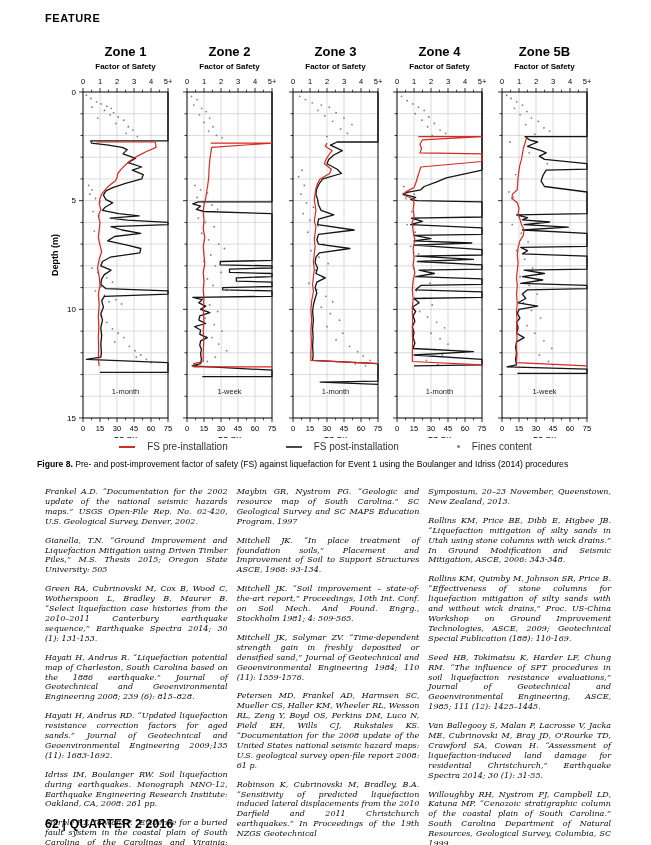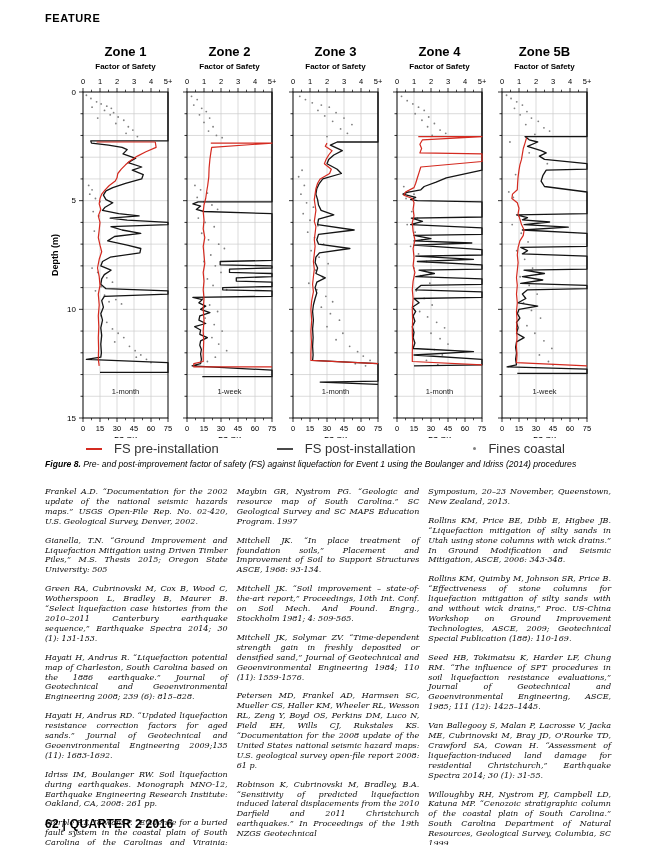--- a/index.html
+++ b/index.html
@@ -3,25 +3,25 @@
 <meta charset="utf-8">
 <style>
   html,body{margin:0;padding:0;background:#e8e8e8;}
   .page{position:relative;width:651px;height:845px;background:#ffffff;overflow:hidden;
         font-family:"Liberation Sans",sans-serif;color:#111;}
   .feature-head{position:absolute;left:45px;top:12px;font-size:11px;font-weight:bold;
         letter-spacing:.6px;color:#000;}
   #fig-svg{position:absolute;left:0;top:38px;}
   .legend-row{position:absolute;left:0;top:441px;width:651px;display:flex;
         justify-content:center;gap:58px;align-items:center;}
-  .legend-item{display:flex;align-items:center;gap:12px;font-size:13px;color:#333;}
+  .legend-item{display:flex;align-items:center;gap:12px;font-size:10px;color:#333;}
   .legend-swatch{display:inline-block;width:16px;height:2px;}
   .legend-dot{display:inline-block;width:3px;height:3px;border-radius:50%;}
-  .caption{position:absolute;left:45px;top:459px;width:566px;font-size:8.6px;
-        line-height:1.25;color:#000;font-style:italic;}
+  .caption{position:absolute;left:37px;top:459px;width:566px;font-size:8.6px;
+        line-height:1.25;color:#000;}
   .caption b{font-weight:bold;}
   .refs{position:absolute;left:45px;top:487px;width:566px;display:flex;gap:9px;}
   .ref-col{flex:1;font-family:"DejaVu Serif","Liberation Serif",serif;font-style:italic;
         font-size:8px;line-height:1.24;text-align:justify;color:#0a0a0a;}
   .ref-col p{margin:0 0 9px 0;}
   .page-footer{position:absolute;left:45px;top:817px;font-size:12px;font-weight:bold;
         letter-spacing:.3px;color:#000;}
 </style>
 </head>
 <body>
@@ -658,21 +658,21 @@
       <div class="legend-item">
         <span class="legend-swatch" style="background: rgb(212, 42, 32);"></span>
         <span>FS pre-installation</span>
       </div>
       <div class="legend-item">
         <span class="legend-swatch" style="background: rgb(74, 74, 74);"></span>
         <span>FS post-installation</span>
       </div>
       <div class="legend-item">
         <span class="legend-dot" style="background: rgb(127, 127, 127);"></span>
-        <span>Fines coastal</span>
+        <span>Fines content</span>
       </div>
     </div>
 
   <div class="caption">
     <b>Figure 8.</b><span> Pre- and post-improvement factor of safety (FS) against liquefaction for Event 1 using the Boulanger and Idriss (2014) procedures</span>
   </div>
 
   <div class="refs" id="refs">
     <div class="ref-col">
         <p>Frankel A.D. “Documentation for the 2002 update of the national seismic hazards maps.” USGS Open-File Rep. No. 02-420, U.S. Geological Survey, Denver, 2002.</p>

